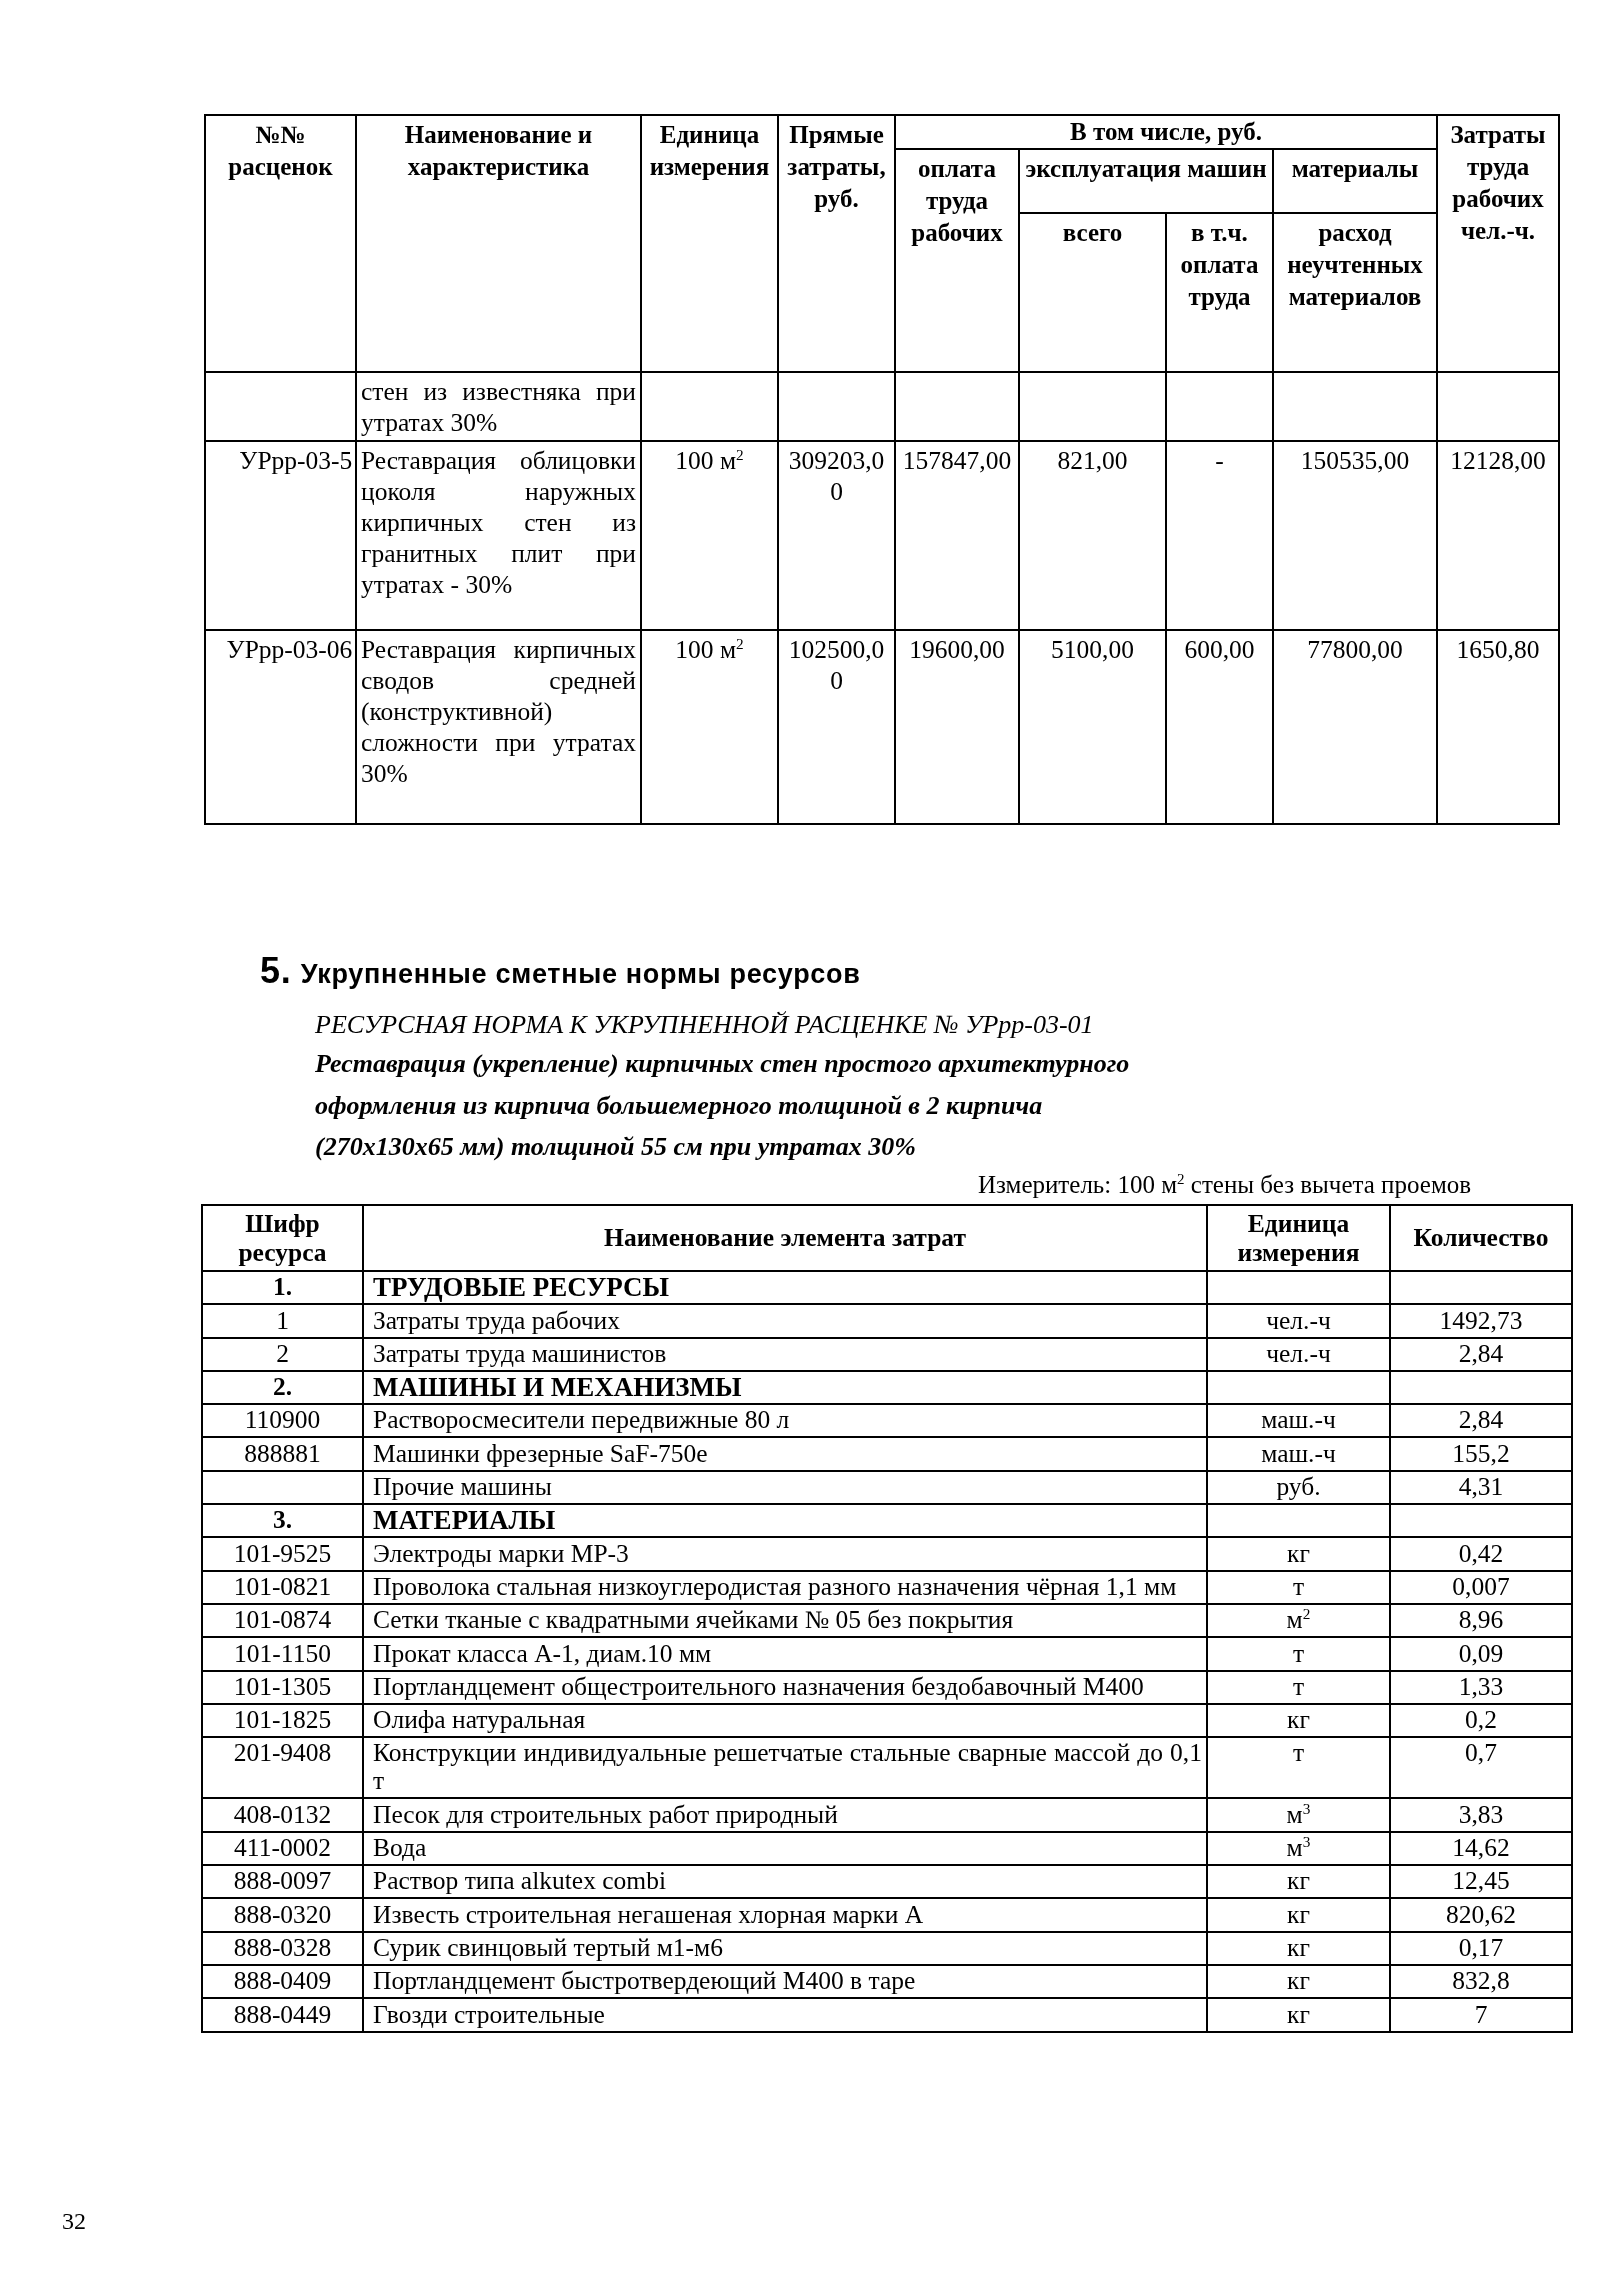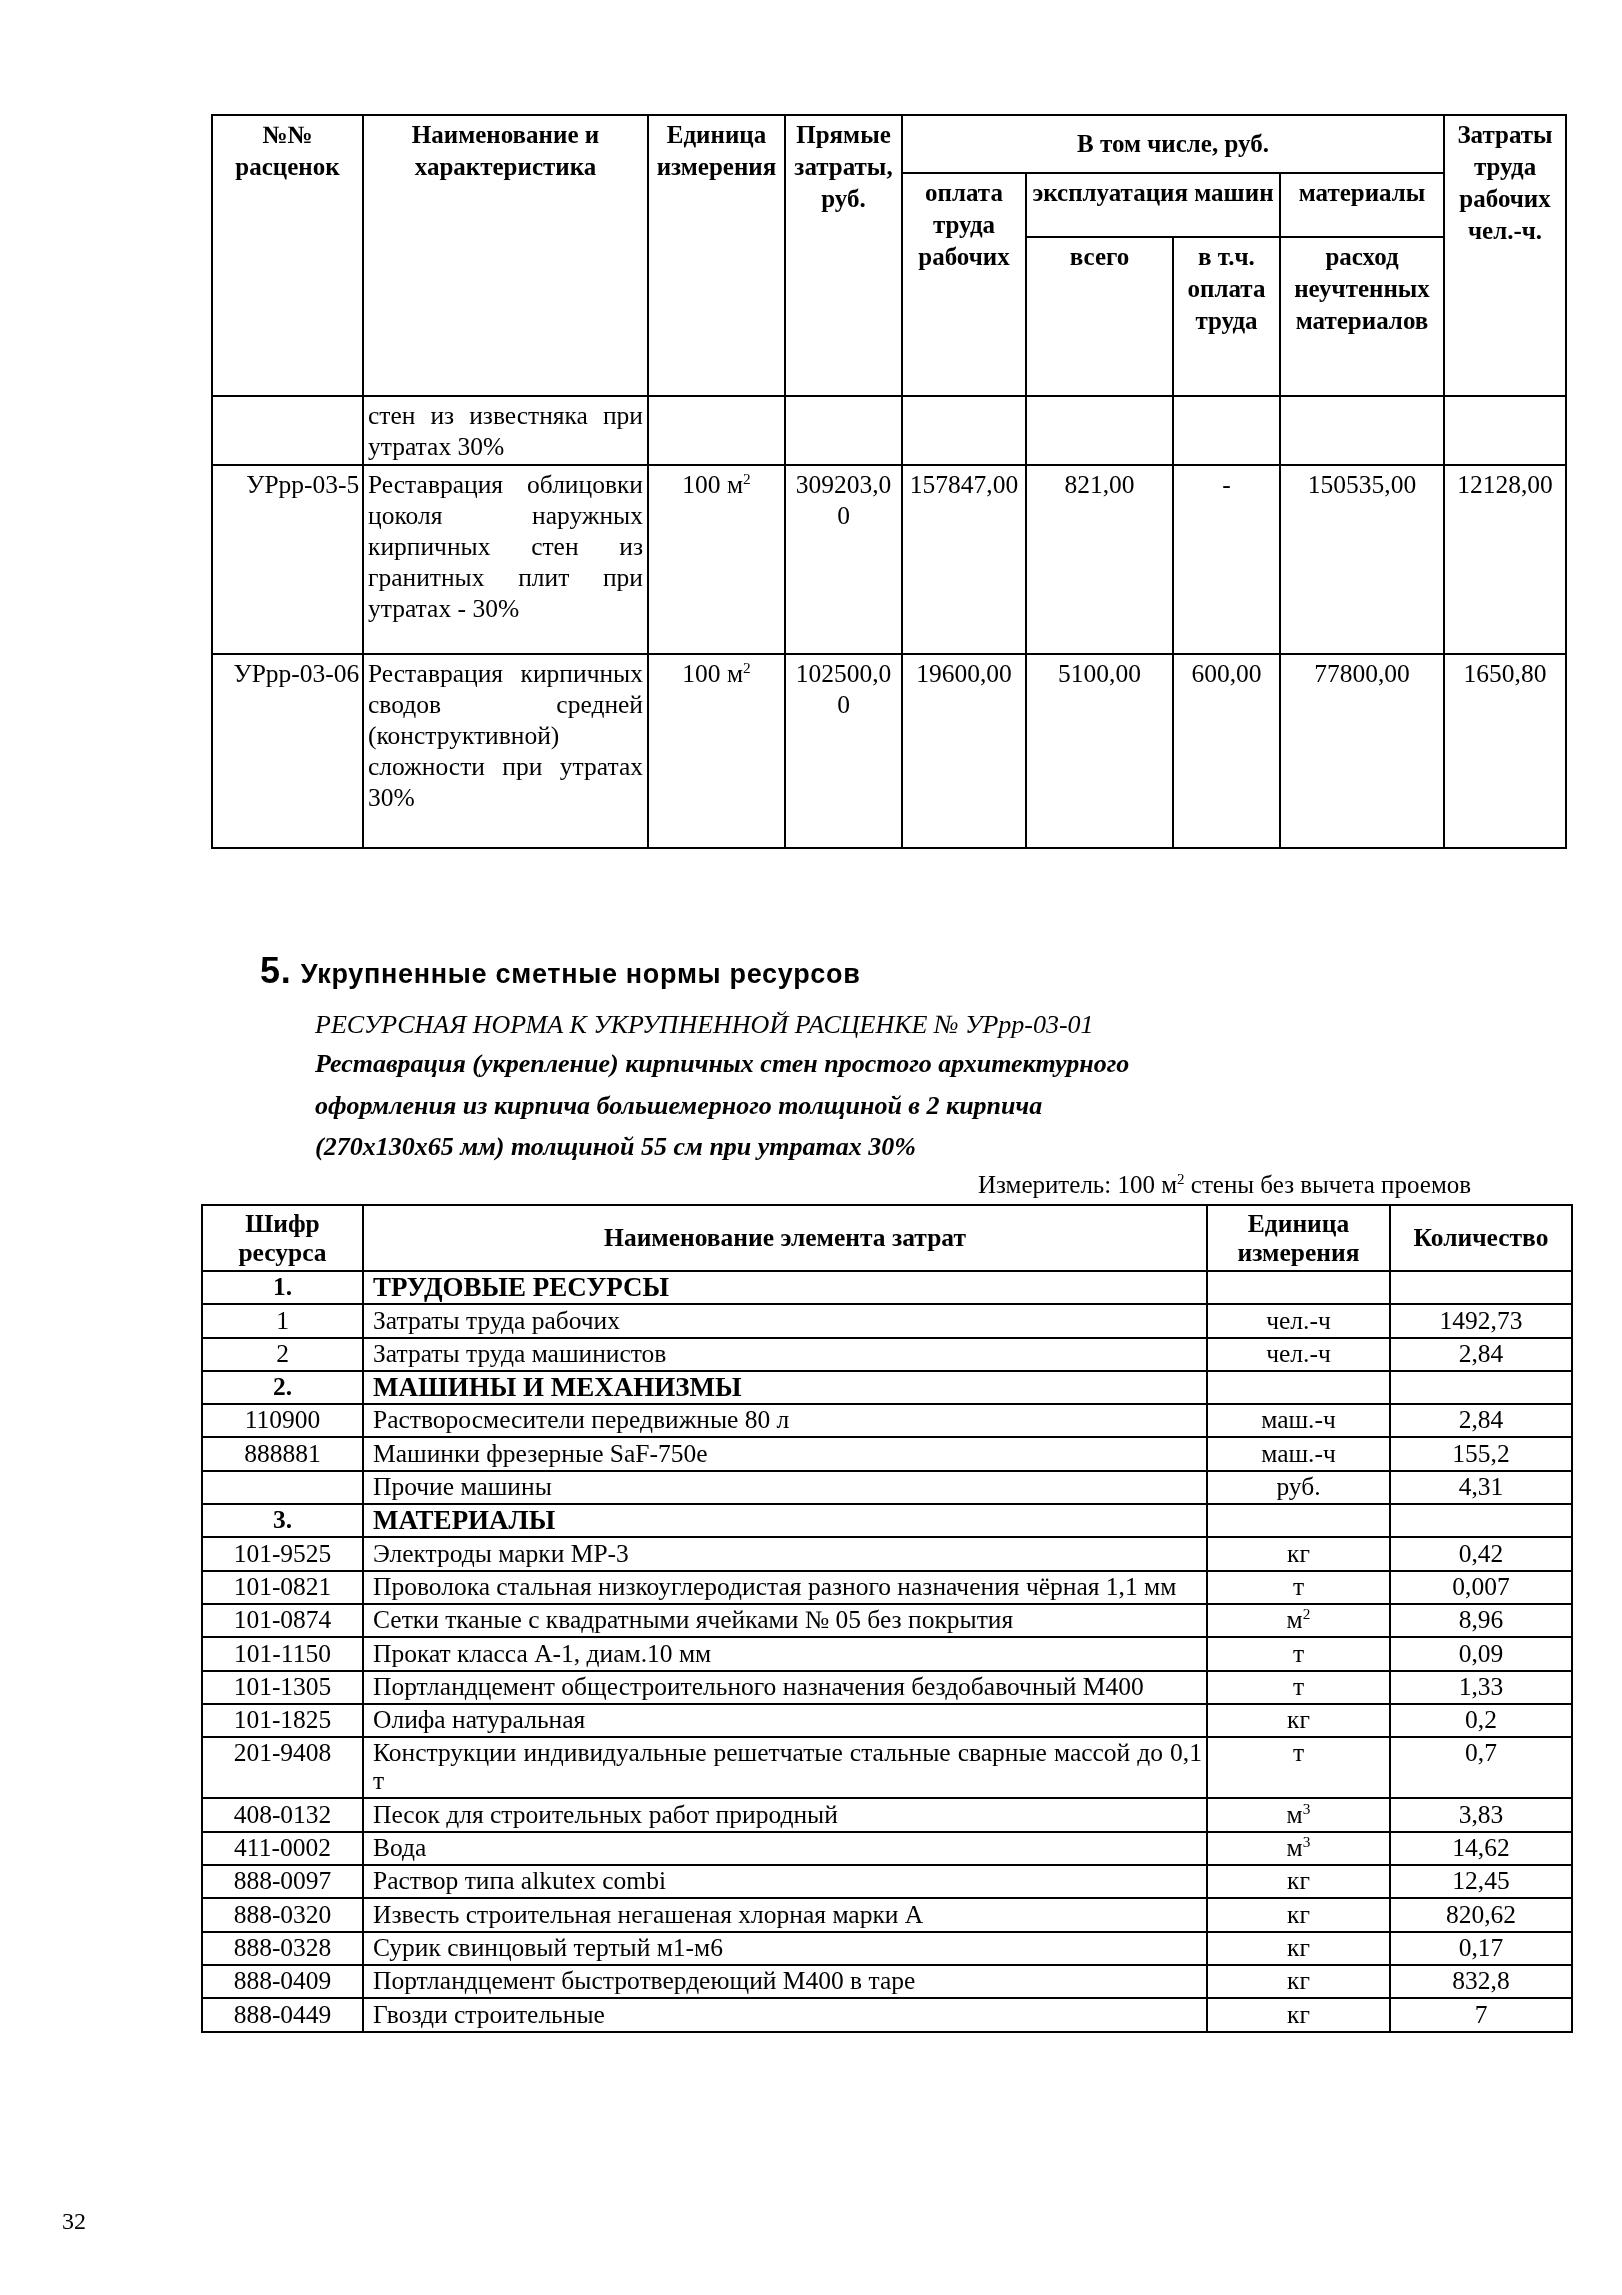--- a/index.html
+++ b/index.html
@@ -1,21 +1,21 @@
 <!DOCTYPE html>
 <html style="font-size:10.7px"><head>
 <meta charset="utf-8">
 <style>
   html, body { margin:0; padding:0; background:#ffffff; }
   body { width:1622px; height:2295px; position:relative; overflow:hidden;
          font-family:"Liberation Serif", serif; color:#000; }
   table { border-collapse:collapse; position:absolute; table-layout:fixed; }
   td, th { border:2px solid #000; vertical-align:top; padding:2.7px 4px; }
   
-  #rates { left:211px; top:114px; width:1355px; font-size:25.5px; line-height:31px; }
+  #rates { left:204px; top:114px; width:1355px; font-size:25.5px; line-height:31px; }
   #rates th { font-weight:bold; text-align:center; font-size:25px; line-height:32px; }
   #rates td.c { text-align:center; }
   #rates td.j { text-align:justify; text-align-last:left; }
   #rates td.nl { text-align:right; padding-right:2.7px; }
   .sup { font-size:60%; vertical-align:super; line-height:0; }
   
   .sec-title { position:absolute; left:260px; top:950px; font-family:"Liberation Sans", sans-serif;
                font-weight:bold; font-size:27px; letter-spacing:0.7px; }
   .sec-title .num { font-size:36px; margin-right:9.4px; }
   .norm-block { position:absolute; left:315px; width:1018px; top:1005px; text-align:left;
@@ -49,21 +49,21 @@
       <col style="width:107px">
       <col style="width:164px">
       <col style="width:122px">
   </colgroup>
   <thead>
     <tr style="height:34px">
       <th rowspan="3">№№ расценок</th>
       <th rowspan="3">Наименование и характеристика</th>
       <th rowspan="3">Единица измерения</th>
       <th rowspan="3">Прямые затраты, руб.</th>
-      <th colspan="4" style="padding:12px">В том числе, руб.</th>
+      <th colspan="4" style="padding:0">В том числе, руб.</th>
       <th rowspan="3">Затраты труда рабочих чел.-ч.</th>
     </tr>
     <tr style="height:64px">
       <th rowspan="2">оплата труда рабочих</th>
       <th colspan="2">эксплуатация машин</th>
       <th>материалы</th>
     </tr>
     <tr style="height:159px">
       <th>всего</th>
       <th>в т.ч. оплата труда</th>

